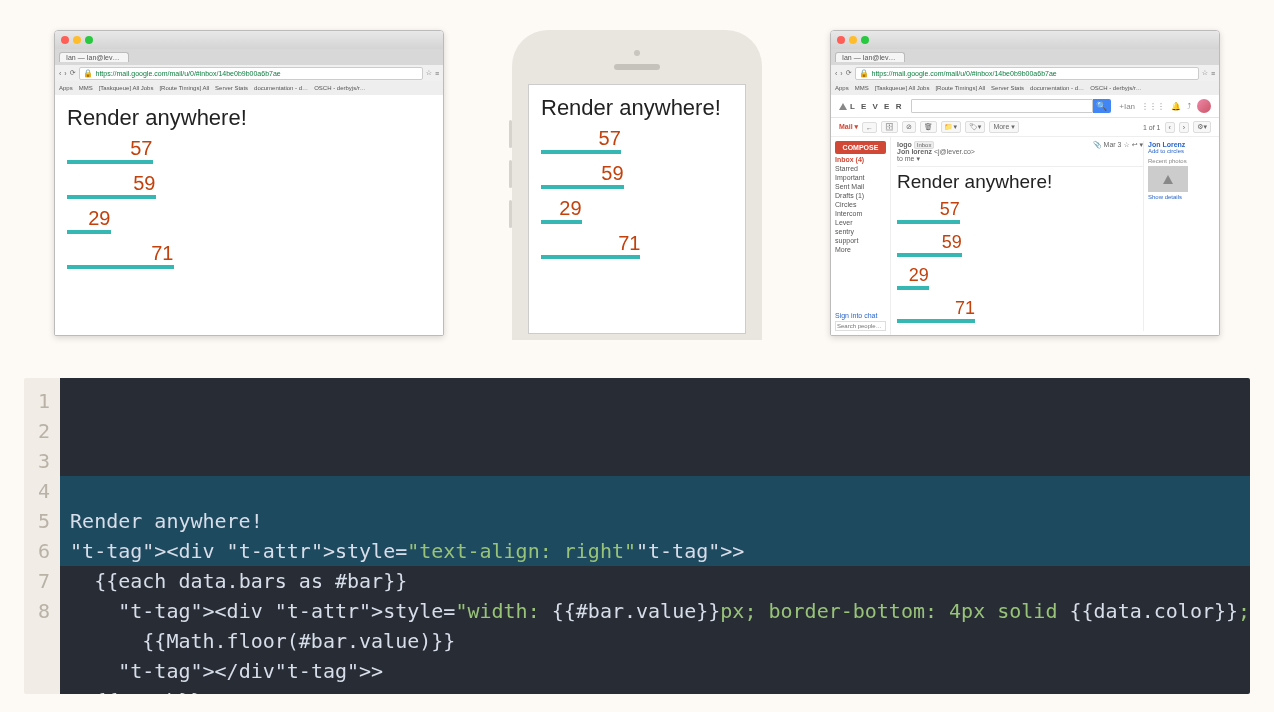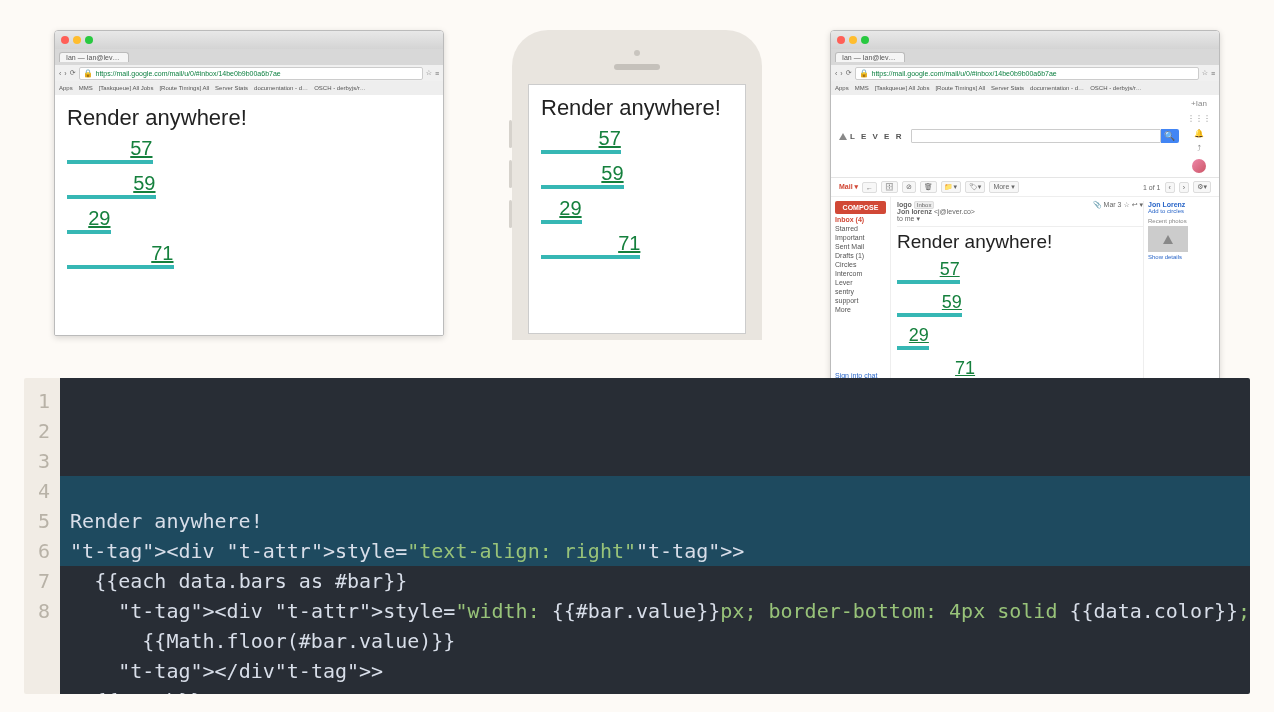--- a/index.html
+++ b/index.html
@@ -68,21 +68,21 @@
   .bookmarks {
     height:14px; background:#eee; display:flex; align-items:center;
     font-size:6px; color:#555; gap:6px; padding:0 4px;
   }
   .bookmarks span { white-space:nowrap; }
   .page { flex:1; background:#fff; padding:10px 12px; min-height:240px; }
 
   
   .chart-title { font-size:22px; font-weight:400; color:#222; margin-bottom:6px;}
   .bar-wrap { margin-bottom:8px; }
-  .bar-val { font-size:20px; color:#15803d; text-align:right;text-decoration:underline; }
+  .bar-val { font-size:20px; color:#c2410c; text-align:right; }
   .bar-line { height:4px; background:#36b7b4; }
 
   
   .phone {
     width: 250px;
     height: 310px;
     background:#e9e5df;
     border-radius: 36px 36px 0 0;
     position:relative;
     padding: 54px 16px 0 16px;
@@ -108,21 +108,21 @@
   .gmail-page { padding:0; display:flex; flex-direction:column; }
   .g-header {
     display:flex; align-items:center; justify-content:space-between;
     padding:4px 8px; border-bottom:1px solid #e5e5e5; font-size:8px;
   }
   .g-logo { display:flex; align-items:center; gap:3px; font-weight:bold; color:#555; letter-spacing:2px;}
   .g-logo .tri { width:0;height:0;border-left:4px solid transparent;border-right:4px solid transparent;border-bottom:7px solid #888;}
   .g-search { flex:1; margin:0 8px; display:flex;}
   .g-search input { flex:1; border:1px solid #ccc; border-radius:1px; height:14px; font-size:7px; padding:0 3px;}
   .g-search .sbtn { width:18px; height:14px; background:#4285f4; color:#fff; display:flex;align-items:center;justify-content:center;font-size:9px;border-radius:0 2px 2px 0;}
-  .g-icons { display:flex; gap:6px; align-items:center; color:#888;flex-direction:column;}
+  .g-icons { display:flex; gap:6px; align-items:center; color:#888;}
   .g-icons .avatar{width:14px;height:14px;border-radius:50%;background:linear-gradient(135deg,#e8a,#c56);}
   .g-toolbar {
     display:flex; align-items:center; gap:4px; padding:3px 8px;
     border-bottom:1px solid #eee; font-size:7px; color:#666;
   }
   .g-toolbar .mail { color:#d14836; font-weight:bold;}
   .g-toolbar .tbtn{border:1px solid #ddd;border-radius:2px;padding:1px 3px;background:#f7f7f7;}
   .g-toolbar .spacer{flex:1;}
   .g-body { flex:1; display:flex; font-size:7px;}
   .g-sidebar { width:60px; padding:4px 4px; border-right:1px solid #eee; display:flex; flex-direction:column; gap:2px;}

